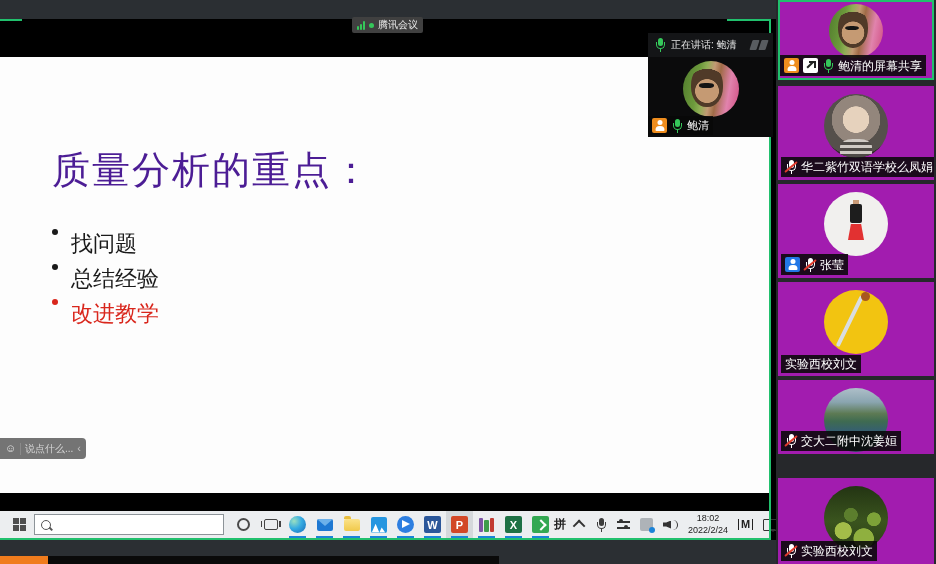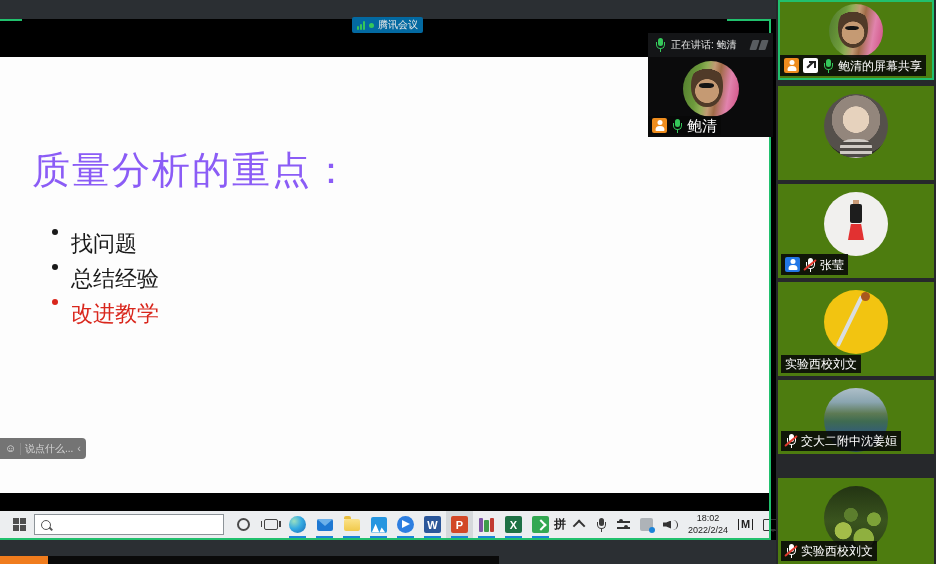--- a/index.html
+++ b/index.html
@@ -1,36 +1,36 @@
 <!DOCTYPE html>
 <html><head>
 <meta charset="utf-8">
 <style>
   html,body{margin:0;padding:0;background:#000;}
   #screen{position:relative;width:936px;height:564px;background:#000;overflow:hidden;
           font-family:"Liberation Sans","DejaVu Sans",sans-serif;}
   
   .topbar{position:absolute;left:0;top:0;width:776px;height:19px;background:#2b2f33;}
-  .app-badge{position:absolute;left:352px;top:17px;height:16px;background:#0369a1;border-radius:2px;
+  .app-badge{position:absolute;left:352px;top:17px;height:16px;background:#404040;border-radius:2px;
              display:flex;align-items:center;gap:4px;padding:0 5px;z-index:6;}
   .sig{display:flex;align-items:flex-end;gap:1px;height:9px;}
   .sig b{width:2px;background:#35c75a;border-radius:1px;}
   .sig b:nth-child(1){height:4px}.sig b:nth-child(2){height:6px}.sig b:nth-child(3){height:9px}
   .gdot{width:5px;height:5px;border-radius:50%;background:#35c75a;}
   .app-badge .txt{font-size:10px;color:#e8e8e8;white-space:nowrap;}
   
   .gb{position:absolute;background:#21c06d;z-index:4;}
   .gb-tl{left:0;top:19px;width:22px;height:2px;}
   .gb-tr{left:727px;top:19px;width:44px;height:2px;}
   .gb-r{left:769px;top:19px;width:2px;height:521px;}
   .gb-b{left:0;top:538px;width:771px;height:2px;}
   
   .slide{position:absolute;left:0;top:57px;width:771px;height:436px;background:#fdfdfd;z-index:1;}
-  .slide-title{position:absolute;left:32px;top:88px;font-family:"DejaVu Serif","Liberation Serif",serif;
-               font-size:38px;color:#8b5cf6;letter-spacing:2px;white-space:nowrap;text-align:center;}
+  .slide-title{position:absolute;left:52px;top:88px;font-family:"DejaVu Serif","Liberation Serif",serif;
+               font-size:38px;color:#4c1d95;letter-spacing:2px;white-space:nowrap;text-align:center;}
   .bullets{position:absolute;left:52px;top:172px;font-family:"DejaVu Serif","Liberation Serif",serif;
            font-size:22px;color:#1a1a1a;}
   .bullet{display:flex;gap:13px;height:35px;white-space:nowrap;}
   .dot{width:6px;height:6px;border-radius:50%;background:#1a1a1a;flex:0 0 auto;}
   .bullet.red{color:#d9261c}.bullet.red .dot{background:#d9261c}
   
   .chatbox{position:absolute;left:0;top:438px;width:86px;height:21px;background:rgba(97,97,97,.88);
            border-radius:0 4px 4px 0;display:flex;align-items:center;gap:4px;padding:0 5px;
            box-sizing:border-box;z-index:5;color:#ddd;}
   .smiley{font-size:11px;color:#e3e3e3;line-height:1;}
@@ -89,29 +89,29 @@
   .av4::after{content:"";position:absolute;left:37px;top:2px;width:9px;height:9px;border-radius:50%;background:#a8571e;}
   .av5{background:linear-gradient(180deg,#aebfc9 0%,#8aa5b0 22%,#5d7a54 40%,#3f6b51 52%,#36606e 66%,#2c4c57 100%);}
   .av6{background:
        radial-gradient(circle at 30% 70%,#a3bd49 0 13%,transparent 14%),
        radial-gradient(circle at 62% 82%,#8fb03f 0 15%,transparent 16%),
        radial-gradient(circle at 78% 52%,#7da238 0 11%,transparent 12%),
        radial-gradient(circle at 42% 45%,#5c7e2d 0 13%,transparent 14%),
        linear-gradient(180deg,#233413 0%,#3a541e 55%,#2c4216 100%);}
   
   .sidebar{position:absolute;left:776px;top:0;width:160px;height:564px;background:#26282b;z-index:6;}
-  .tile{position:absolute;left:2px;width:156px;background:#4d7c0f;overflow:hidden;box-sizing:border-box;}
+  .tile{position:absolute;left:2px;width:156px;background:#a21caf;overflow:hidden;box-sizing:border-box;}
   .tile.active{border:2px solid #21c06d;}
   .t1{top:0;height:80px;} .t2{top:86px;height:94px;} .t3{top:184px;height:94px;}
   .t4{top:282px;height:94px;} .t5{top:380px;height:74px;} .t6{top:478px;height:86px;}
   .t1 .av{width:54px;height:54px;top:2px;}
   .tlabel{position:absolute;left:3px;bottom:3px;background:rgba(8,8,8,.88);color:#fff;font-size:12px;
           line-height:1;display:flex;align-items:center;gap:4px;padding:3px 4px;white-space:nowrap;max-width:148px;overflow:hidden;}
   .t1 .tlabel{left:0;bottom:2px;}
-  .vlabel{position:absolute;left:0;bottom:2px;background:rgba(8,8,8,.88);color:#fff;font-size:15px;
+  .vlabel{position:absolute;left:0;bottom:2px;background:rgba(8,8,8,.88);color:#fff;font-size:11px;
           line-height:1;display:flex;align-items:center;gap:4px;padding:2px 4px;white-space:nowrap;}
   .video-area .av{width:56px;height:56px;top:4px;}
   
   .taskbar{position:absolute;left:0;top:511px;width:771px;height:27px;background:#eceef0;z-index:3;
            display:flex;align-items:center;padding-left:6px;box-sizing:border-box;}
   .start{width:26px;height:27px;display:flex;align-items:center;justify-content:center;flex:0 0 auto;}
   .winlogo{width:13px;height:13px;background:
      linear-gradient(#4e4e4e,#4e4e4e) 0 0/6px 6px no-repeat,
      linear-gradient(#4e4e4e,#4e4e4e) 7px 0/6px 6px no-repeat,
      linear-gradient(#4e4e4e,#4e4e4e) 0 7px/6px 6px no-repeat,
@@ -335,20 +335,29 @@
             <i></i>
             <u></u>
             <s></s>
           </span>
         <span>鲍清的屏幕共享</span>
       </div>
     </div>
 
     <div class="tile t2">
       <div class="av av2"></div>
+      <div class="tlabel">
+        <span class="mic">
+            <i></i>
+            <u></u>
+            <s></s>
+            <span class="slash"></span>
+          </span>
+        <span>华二紫竹双语学校么凤娟</span>
+      </div>
     </div>
 
     <div class="tile t3">
       <div class="av av3"></div>
       <div class="tlabel">
         <span class="pbadge blue"></span>
         <span class="mic">
             <i></i>
             <u></u>
             <s></s>

